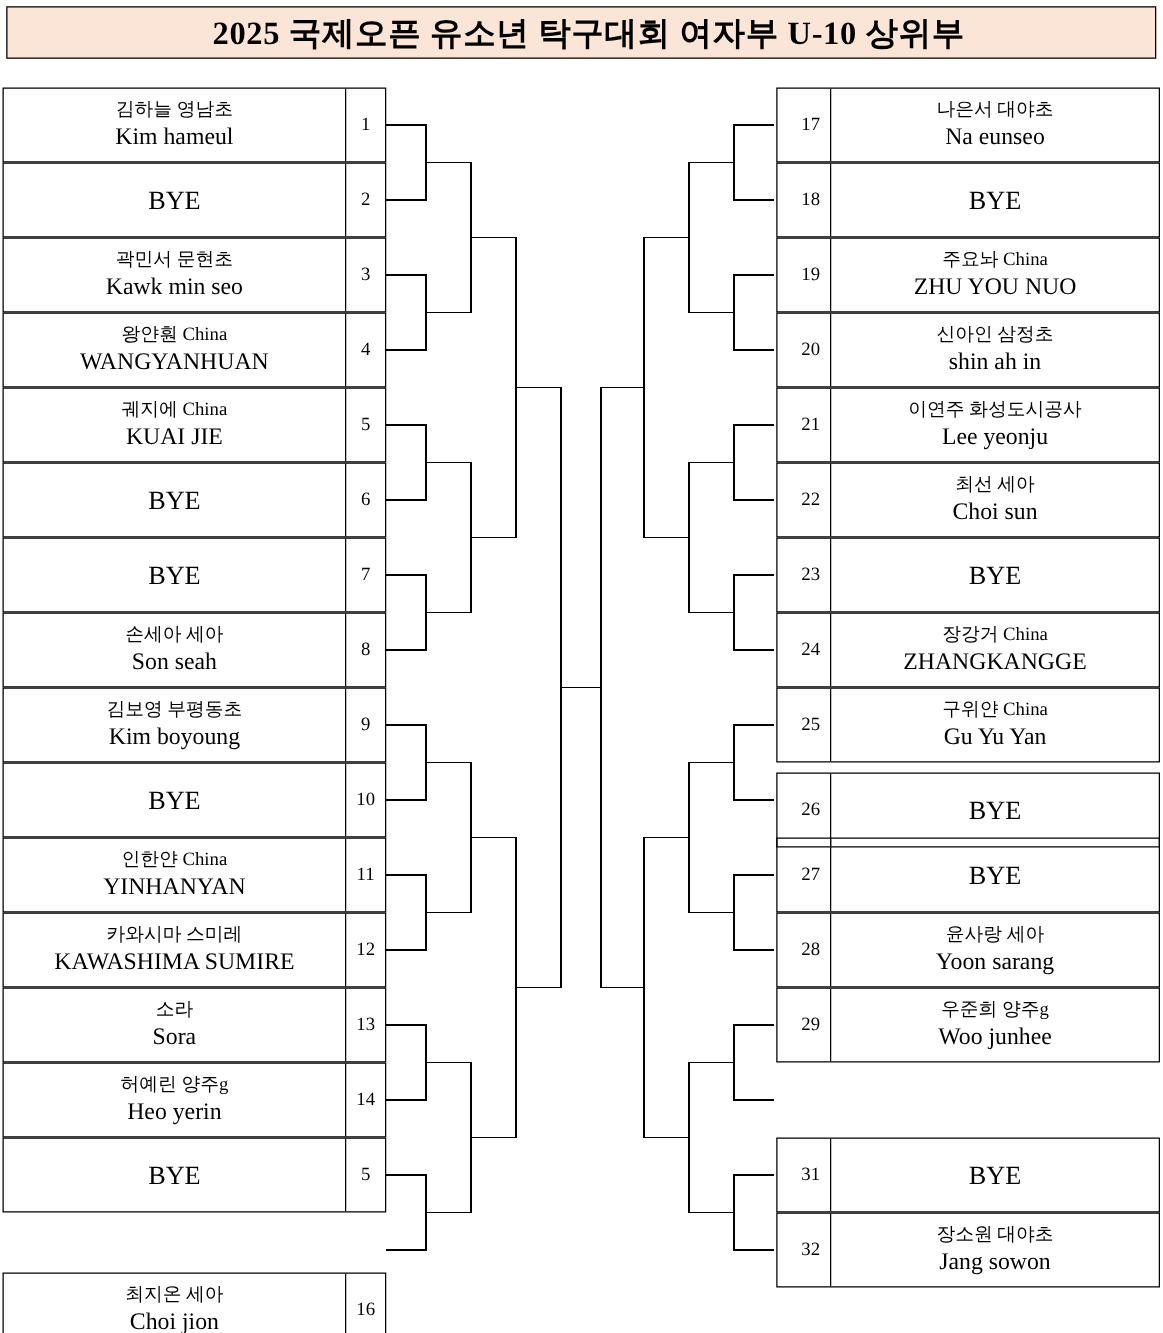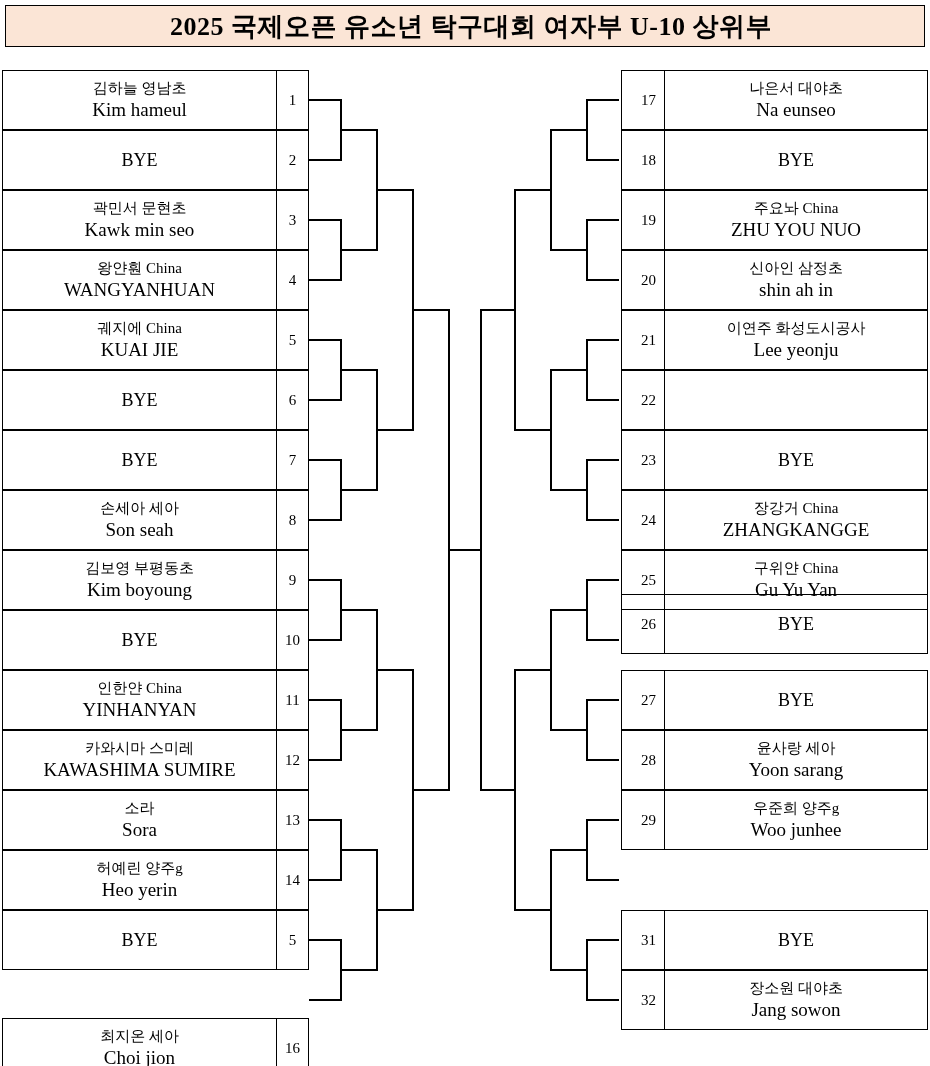--- a/index.html
+++ b/index.html
@@ -72,21 +72,21 @@
     flex-direction: column;
     align-items: center;
     justify-content: center;
     line-height: 1.25;
     padding: 0 4px;
     box-sizing: border-box;
   }
   .name-kr { font-size: 15px; }
   .name-en { font-size: 19px; }
   .name-cell.bye-only { justify-content: center; }
-  .name-cell.bye-only .name-kr { font-size: 18px; }
+  .name-cell.bye-only .name-kr { font-size: 21px; }
 
   .num-cell {
     flex: 0 0 32px;
     width: 32px;
     display: flex;
     align-items: center;
     justify-content: center;
     font-size: 15px;
     box-sizing: border-box;
   }
@@ -329,20 +329,24 @@
     <div class="slot" style="top:240px">
       <div class="num-cell">21</div>
       <div class="name-cell">
         <span class="name-kr">이연주 화성도시공사</span>
         <span class="name-en">Lee yeonju</span>
       </div>
     </div>
 
     <div class="slot" style="top:300px">
       <div class="num-cell">22</div>
+      <div class="name-cell">
+        <span class="name-kr">최선 세아</span>
+        <span class="name-en">Choi sun</span>
+      </div>
     </div>
 
     <div class="slot" style="top:360px">
       <div class="num-cell">23</div>
       <div class="name-cell bye-only">
         <span class="name-kr">BYE</span>
       </div>
     </div>
 
     <div class="slot" style="top:420px">
@@ -354,21 +358,21 @@
     </div>
 
     <div class="slot" style="top:480px">
       <div class="num-cell">25</div>
       <div class="name-cell">
         <span class="name-kr">구위얀 China</span>
         <span class="name-en">Gu Yu Yan</span>
       </div>
     </div>
 
-    <div class="slot" style="top:524px">
+    <div class="slot" style="top:548px">
       <div class="num-cell">26</div>
       <div class="name-cell bye-only">
         <span class="name-kr">BYE</span>
       </div>
     </div>
 
     <div class="slot" style="top:600px">
       <div class="num-cell">27</div>
       <div class="name-cell bye-only">
         <span class="name-kr">BYE</span>

